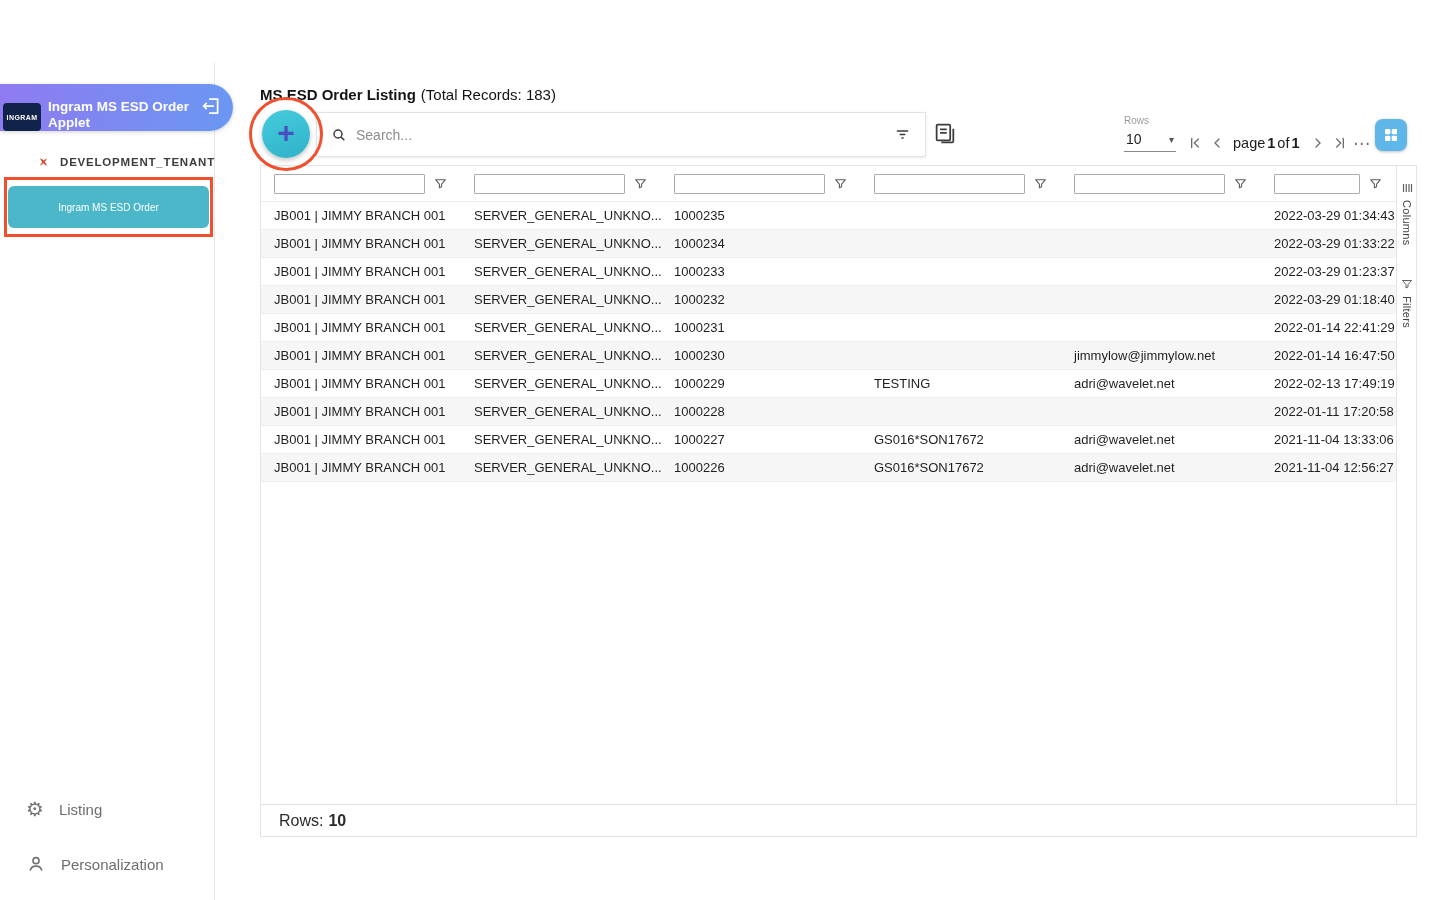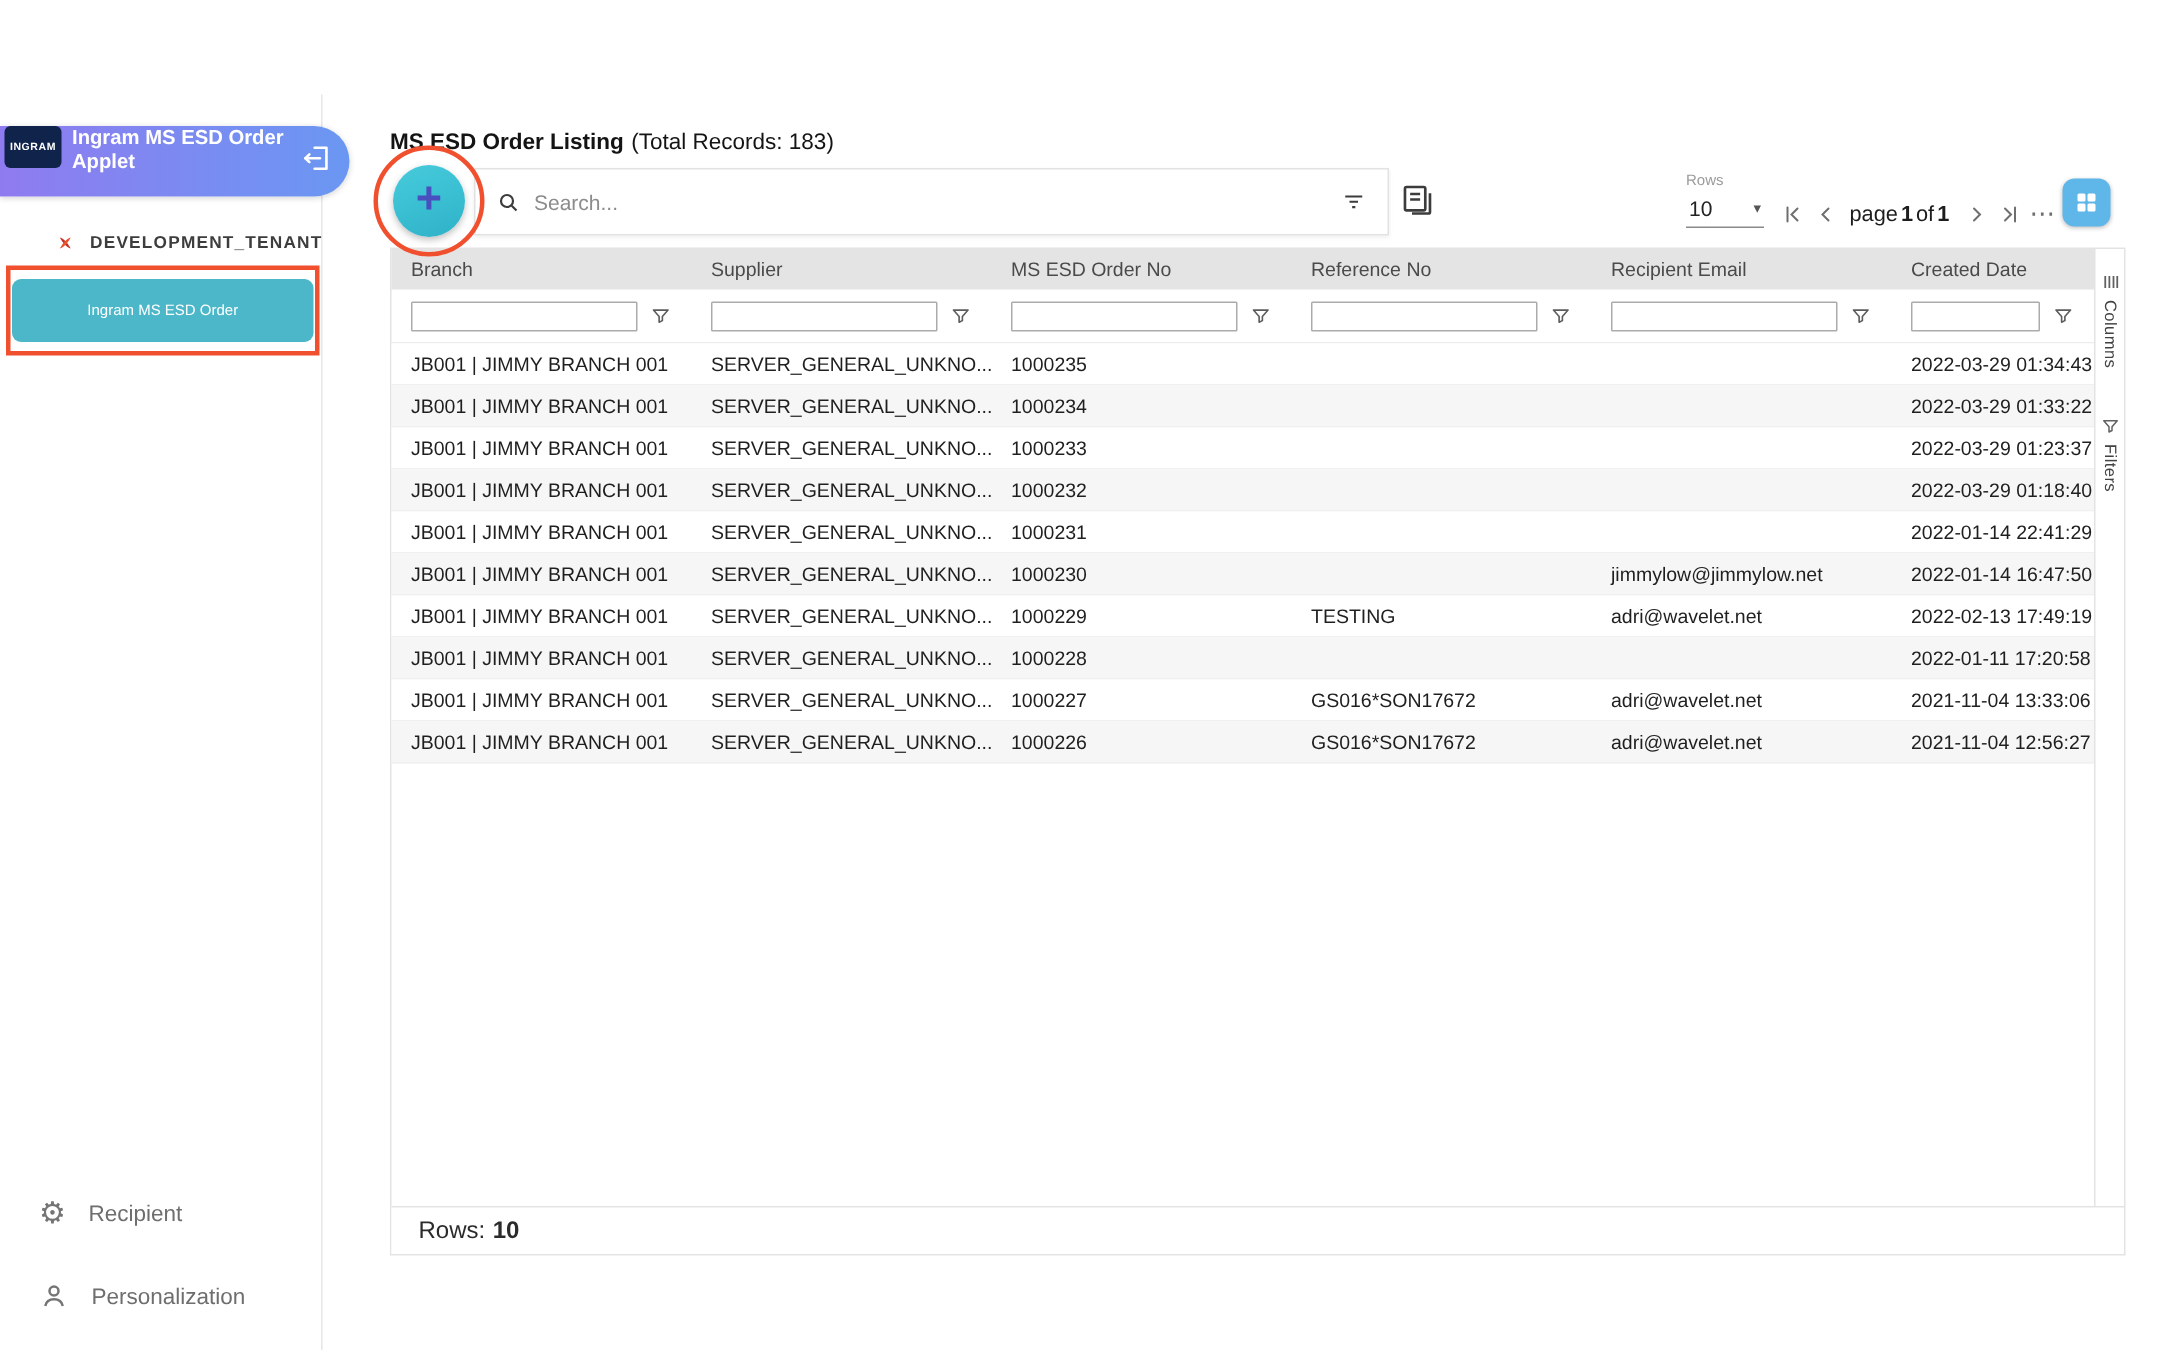--- a/index.html
+++ b/index.html
@@ -14,21 +14,21 @@
   .logo-text { color:#fff; font-size:27px; font-weight:bold; letter-spacing:.5px; }
   .avatar { width:40px; height:40px; border-radius:50%; flex:0 0 auto;
             background:radial-gradient(circle at 38% 32%, #ecd3b6 0%, #c99c77 45%, #8a5f46 80%, #5f4030 100%);
             box-shadow:0 0 0 1px rgba(255,255,255,.15); cursor:pointer; }
 
   
   .sidebar { position:absolute; left:0; top:63px; width:215px; height:837px; background:#fff;
              border-right:1px solid #e6e6e6; }
   .applet-pill { position:absolute; left:0; top:21px; width:233px; height:47px;
                  border-radius:0 24px 24px 0; background:linear-gradient(90deg,#8F7BF0,#6A97F2);
-                 display:flex; align-items:flex-start; gap:7px; padding:0 40px 0 3px; z-index:3; cursor:pointer;
+                 display:flex; align-items:flex-end; gap:7px; padding:0 40px 0 3px; z-index:3; cursor:pointer;
                  box-shadow:0 1px 4px rgba(0,0,0,.18); }
   .ingram-badge { width:38px; height:28px; background:#10234b; border-radius:4px; color:#fff;
                   font-size:7px; font-weight:bold; letter-spacing:.4px;
                   display:flex; align-items:center; justify-content:center; flex:0 0 auto; }
   .applet-label { color:#fff; font-size:13.5px; font-weight:bold; line-height:1.18; }
   .exit-wrap { position:absolute; right:11px; top:50%; transform:translateY(-50%); }
   .tenant { position:absolute; left:0; top:88px; width:215px; display:flex; align-items:center;
             gap:11px; padding-left:38px; }
   .tenant-label { font-size:11.5px; color:#3d3d3d; font-weight:bold; letter-spacing:.8px; }
   .module-btn { position:absolute; left:8px; top:123px; width:201px; height:42px; background:#4BB7C8;
@@ -121,21 +121,21 @@
         <path d="M20 4C14 6 10 10 4 20c6-2 10-6 16-16z" fill="#e5552e"></path>
       </svg>
       <span class="tenant-label">DEVELOPMENT_TENANT</span>
     </div>
 
     <div class="annot-rect"></div>
     <div class="module-btn">Ingram MS ESD Order</div>
 
     <div class="side-foot-item foot-settings">
       <span class="gear-glyph">⚙</span>
-      <span>Recipient</span>
+      <span>Listing</span>
     </div>
     <div class="side-foot-item foot-person">
       <svg width="20" height="20" viewBox="0 0 24 24" fill="none" stroke="#757575" stroke-width="2">
         <circle cx="12" cy="8" r="3.6"></circle>
           <path d="M5 20c.7-3.6 3.6-5.4 7-5.4s6.3 1.8 7 5.4"></path>
       </svg>
       <span>Personalization</span>
     </div>
   </div>
 
@@ -207,28 +207,20 @@
   <div class="grid-btn">
     <svg width="16" height="16" viewBox="0 0 24 24" fill="#ffffff">
       <rect x="3" y="3" width="8" height="8" rx="1.5"></rect>
         <rect x="13" y="3" width="8" height="8" rx="1.5"></rect>
       <rect x="3" y="13" width="8" height="8" rx="1.5"></rect>
         <rect x="13" y="13" width="8" height="8" rx="1.5"></rect>
     </svg>
   </div>
 
   <div class="table-wrap">
-    <div class="thead">
-        <div class="th" style="width: 200px;">Branch</div>
-        <div class="th" style="width: 200px;">Supplier</div>
-        <div class="th" style="width: 200px;">MS ESD Order No</div>
-        <div class="th" style="width: 200px;">Reference No</div>
-        <div class="th" style="width: 200px;">Recipient Email</div>
-        <div class="th" style="width: 135px;">Created Date</div>
-      </div>
     <div class="tfilter">
         <div class="fc" style="width: 200px;">
           <input class="fi" type="text" style="">
           <span class="funnel">
             <svg width="13" height="13" viewBox="0 0 24 24" fill="none" stroke="#5c5c5c" stroke-width="2" stroke-linejoin="round">
               <path d="M3 5h18l-7 8v5l-4 2v-7L3 5z"></path>
             </svg>
           </span>
         </div>
         <div class="fc" style="width: 200px;">

